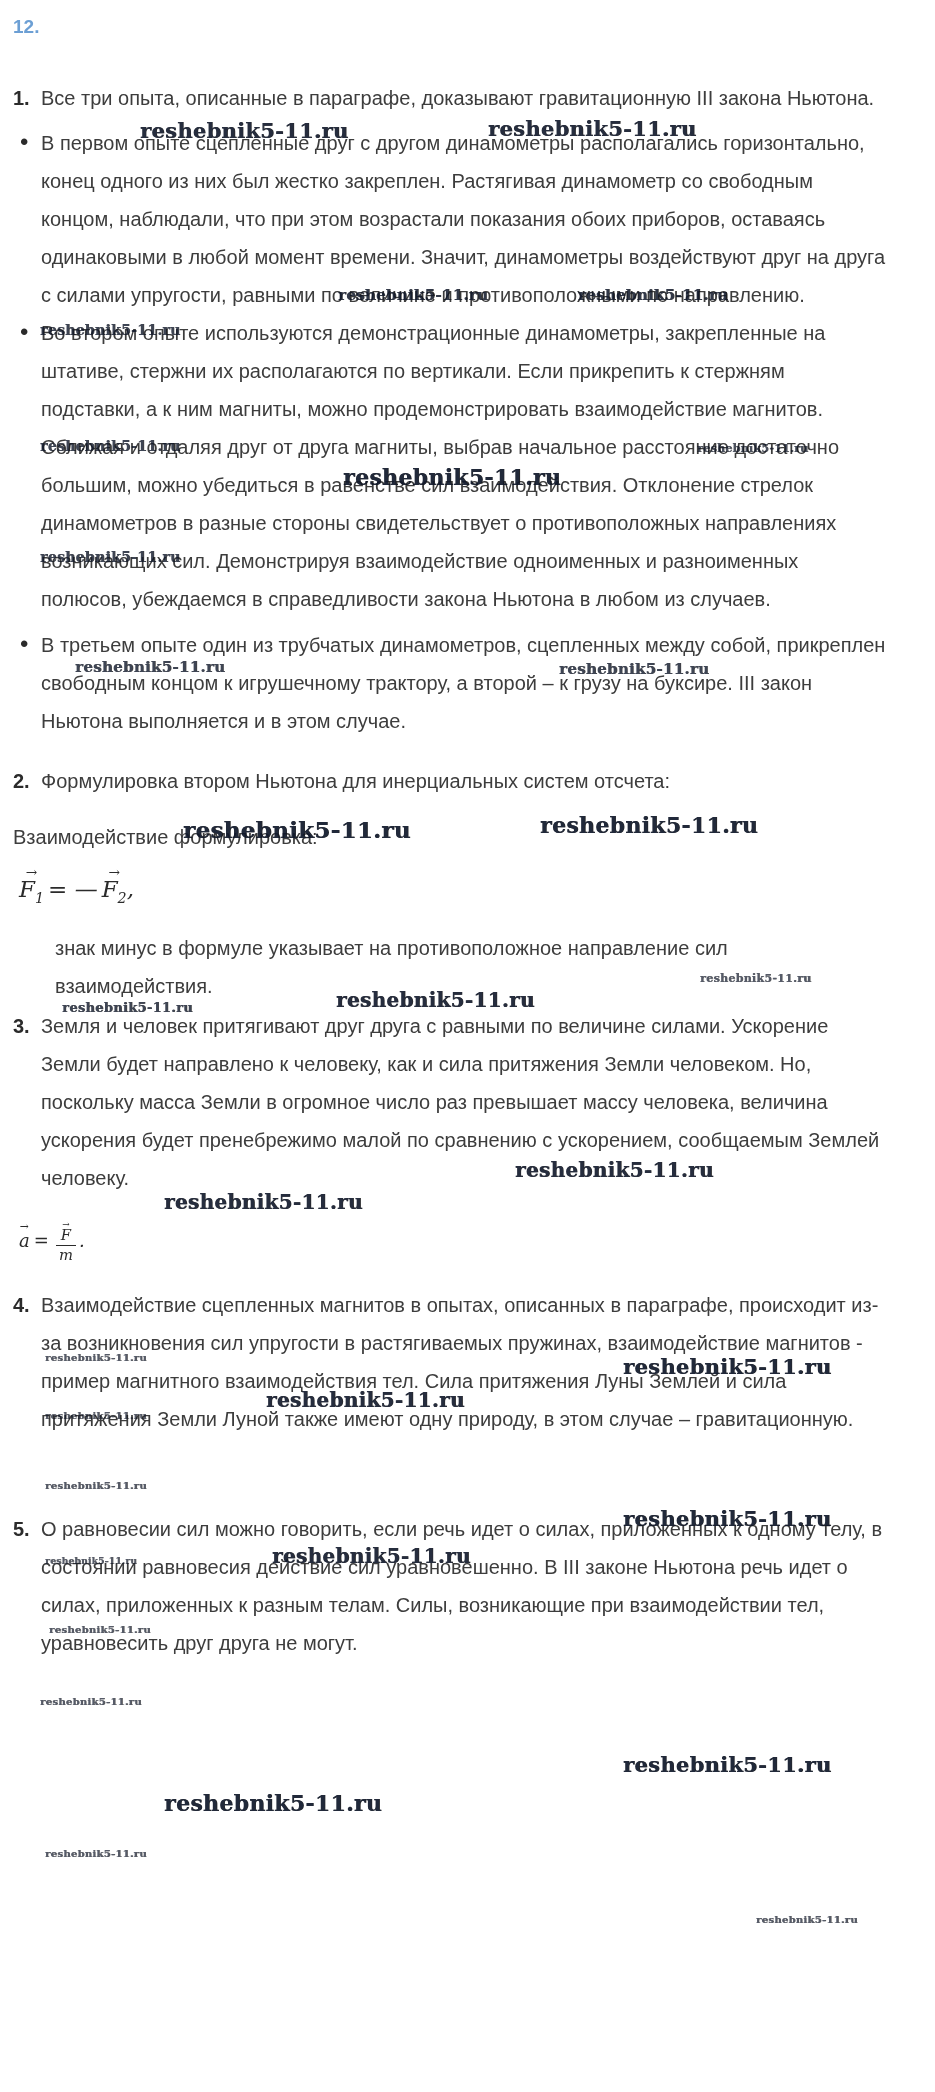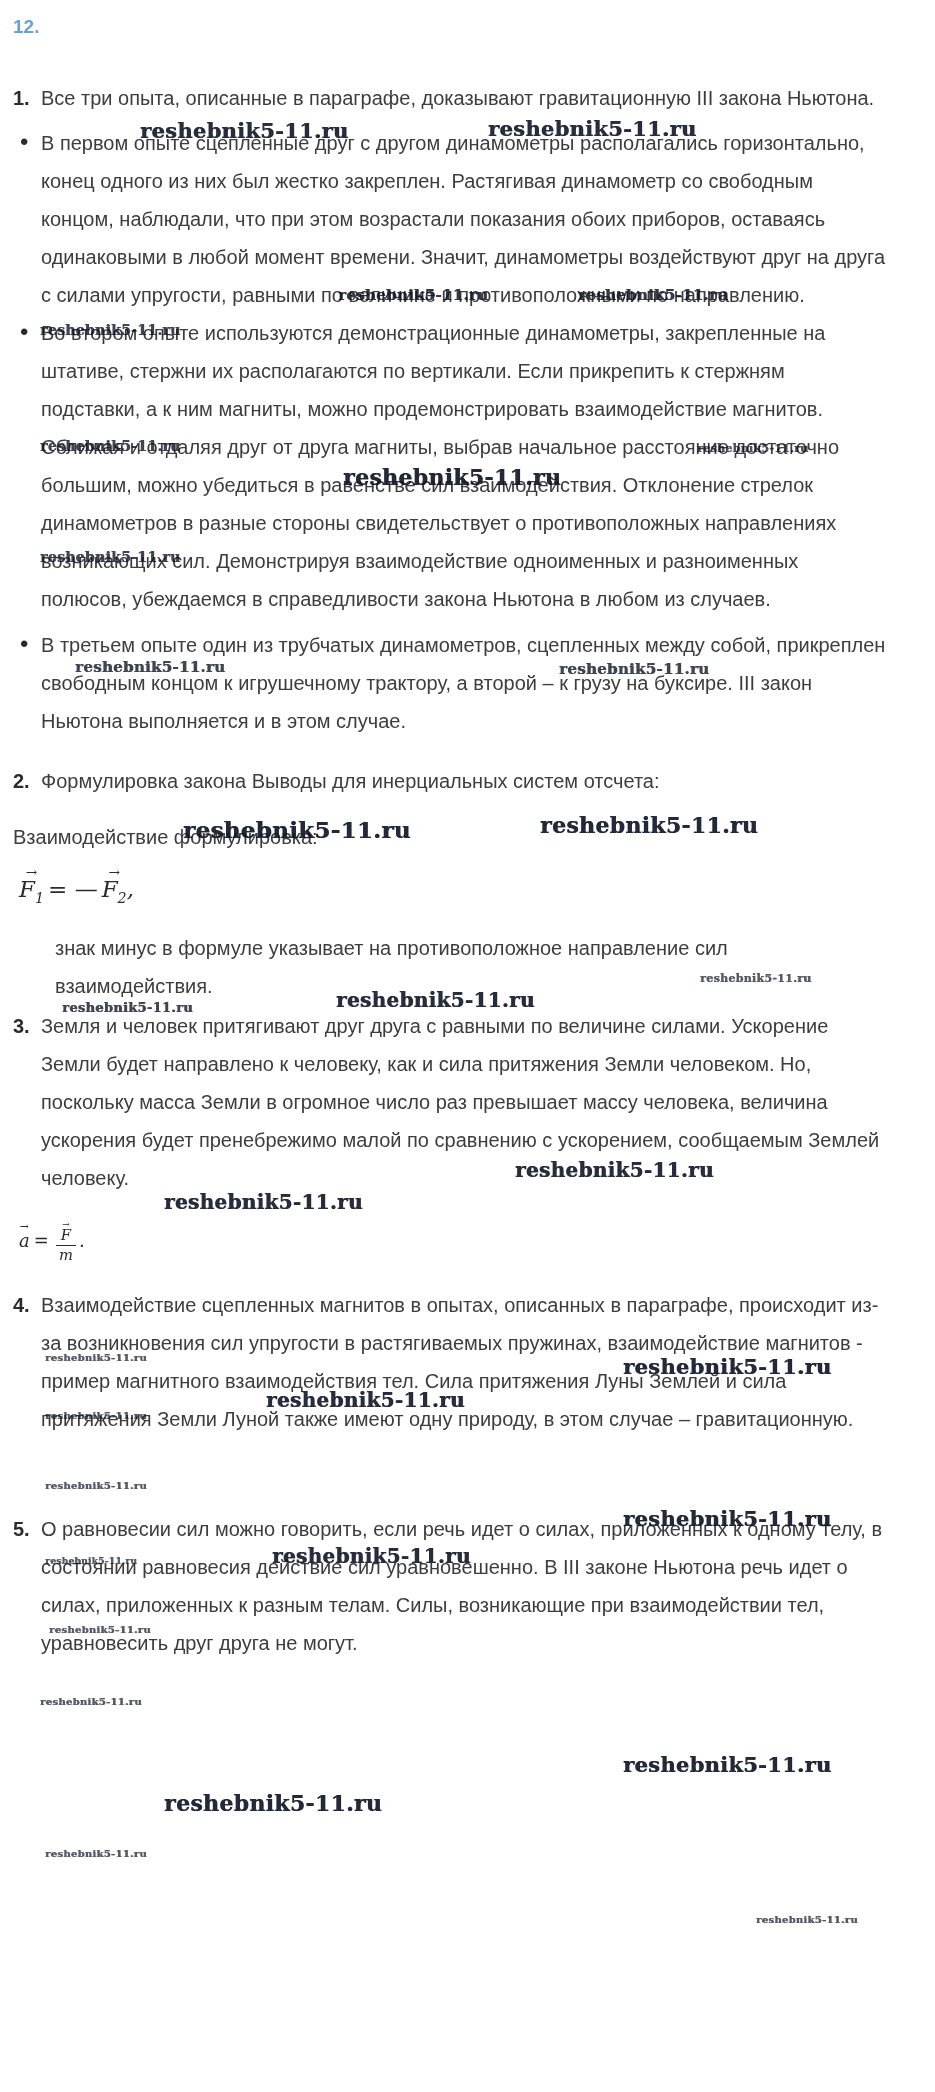--- a/index.html
+++ b/index.html
@@ -127,21 +127,21 @@
     </div>
 
     <ul class="bullets">
       <li class="bullet">В первом опыте сцепленные друг с другом динамометры располагались горизонтально, конец одного из них был жестко закреплен. Растягивая динамометр со свободным концом, наблюдали, что при этом возрастали показания обоих приборов, оставаясь одинаковыми в любой момент времени. Значит, динамометры воздействуют друг на друга с силами упругости, равными по величине и противоположными по направлению.</li>
       <li class="bullet">Во втором опыте используются демонстрационные динамометры, закрепленные на штативе, стержни их располагаются по вертикали. Если прикрепить к стержням подставки, а к ним магниты, можно продемонстрировать взаимодействие магнитов. Сближая и отдаляя друг от друга магниты, выбрав начальное расстояние достаточно большим, можно убедиться в равенстве сил взаимодействия. Отклонение стрелок динамометров в разные стороны свидетельствует о противоположных направлениях возникающих сил. Демонстрируя взаимодействие одноименных и разноименных полюсов, убеждаемся в справедливости закона Ньютона в любом из случаев.</li>
       <li class="bullet b3">В третьем опыте один из трубчатых динамометров, сцепленных между собой, прикреплен свободным концом к игрушечному трактору, а второй – к грузу на буксире.  III закон Ньютона выполняется и в этом случае.</li>
     </ul>
 
     <div class="item mt-a2">
       <span class="num">2.</span>
-      <p class="txt">Формулировка закона Выводы для инерциальных систем отсчета:</p>
+      <p class="txt">Формулировка втором Ньютона для инерциальных систем отсчета:</p>
     </div>
 
 
     <p class="para math-label">Взаимодействие формулировка:</p>
 
     <div class="formula formula-1">
       <span class="mvar vec"><i>F</i><sub>1</sub></span><span class="mop">= —</span><span class="mvar vec"><i>F</i><sub>2</sub></span><span class="mtail">,</span>
     </div>
 
     <p class="para note">знак минус в формуле указывает на противоположное направление сил взаимодействия.</p>

